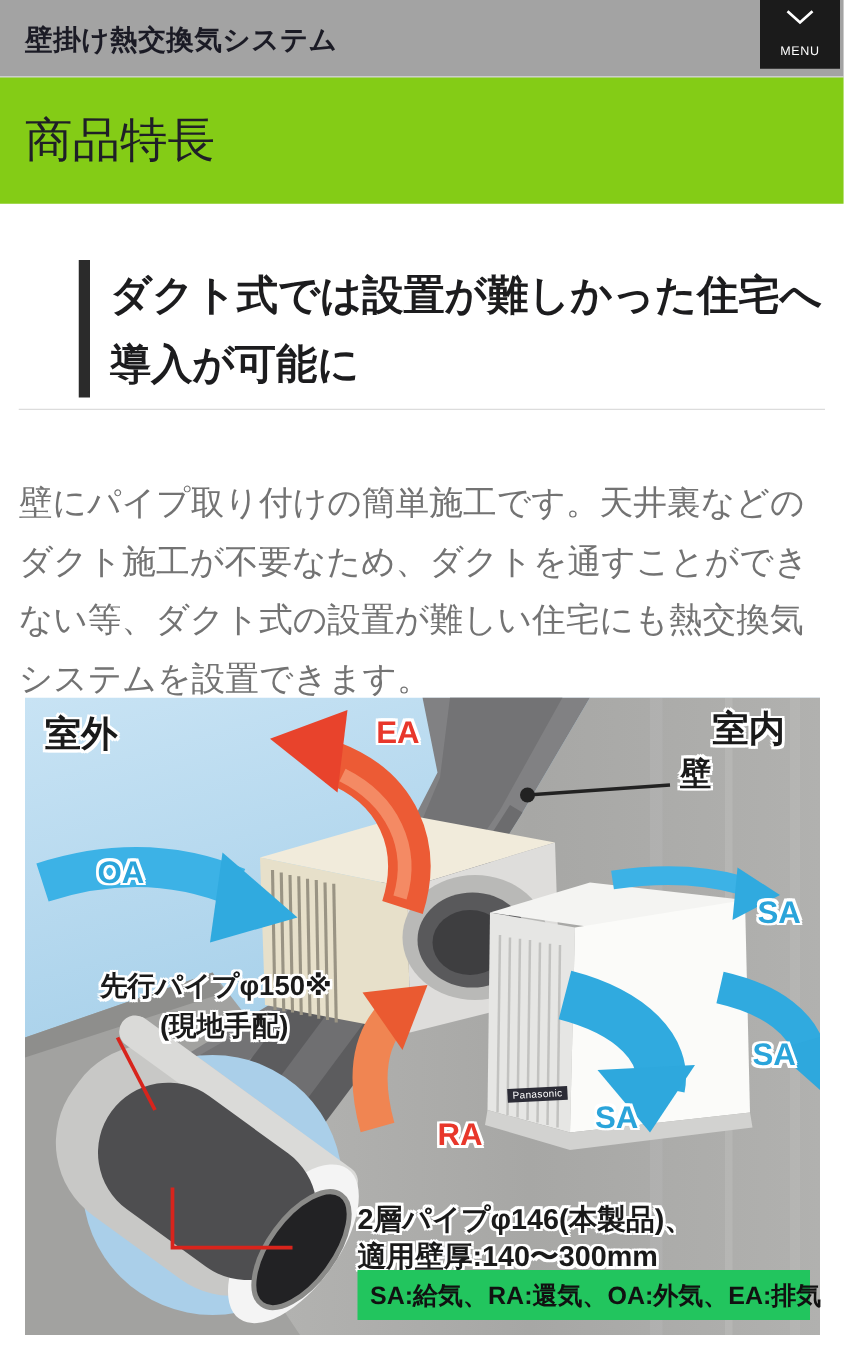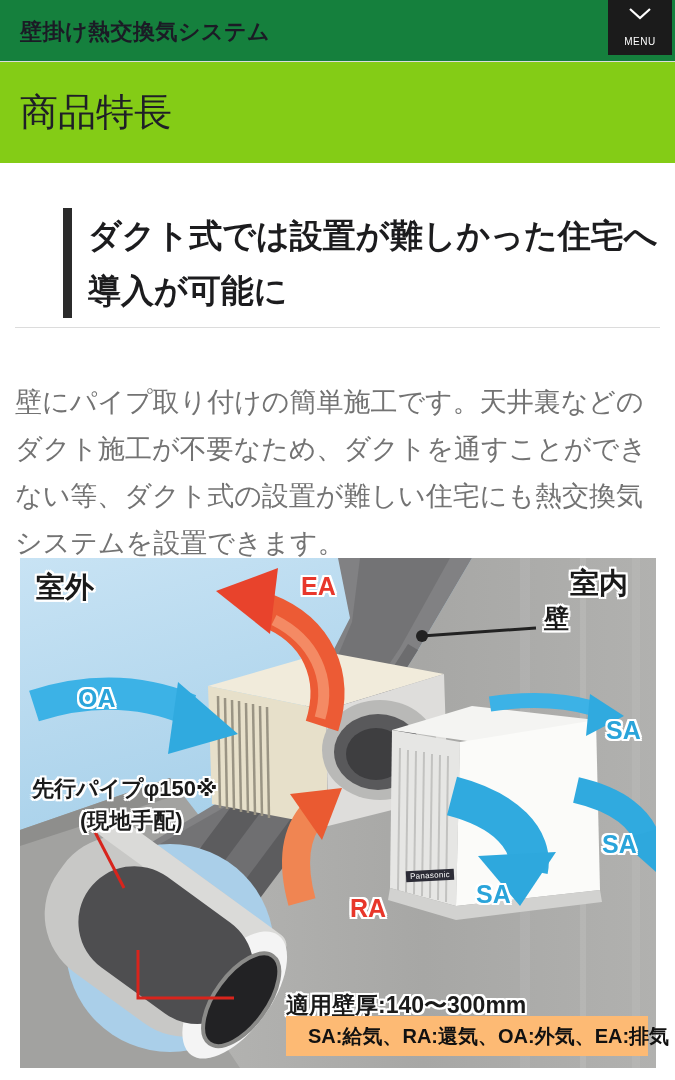--- a/index.html
+++ b/index.html
@@ -2,21 +2,21 @@
 <html><head>
 <meta charset="utf-8">
 <style>
   html,body{margin:0;padding:0;}
   body{
     width:675px;height:1080px;position:relative;overflow:hidden;
     background:#ffffff;font-family:"Liberation Sans","DejaVu Sans",sans-serif;
     -webkit-font-smoothing:antialiased;
   }
   
-  .header{position:absolute;top:0;left:0;width:675px;height:61px;background:#15803d;border-bottom:1px solid #dcdcde;}
+  .header{position:absolute;top:0;left:0;width:675px;height:61px;background:#a3a3a3;border-bottom:1px solid #dcdcde;}
   .header-title{position:absolute;left:20px;top:17px;font-size:22px;font-weight:bold;color:#1b1b25;letter-spacing:.5px;}
   .menu-btn{position:absolute;top:0;right:3px;width:64px;height:55px;background:#1b1b1b;color:#fff;
     display:flex;flex-direction:column;align-items:center;justify-content:center;cursor:pointer;border:none;}
   .menu-btn svg{display:block;}
   .menu-label{font-size:10px;color:#fff;margin-top:16px;letter-spacing:.5px;}
   
   .title-band{position:absolute;top:62px;left:0;width:675px;height:101px;background:#84cc16;display:flex;align-items:center;}
   .page-title{font-size:38px;color:#1f1f27;margin-left:20px;font-weight:500;}
   
   .heading-row{position:absolute;top:208px;left:15px;width:648px;display:flex;padding-left:48px;}
@@ -28,25 +28,25 @@
   
   .figure{position:absolute;top:558px;left:20px;width:636px;height:606px;}
   .figure svg{position:absolute;top:0;left:0;}
   .lbl{position:absolute;font-weight:bold;color:#1a1a1a;white-space:nowrap;
     text-shadow:-2px -2px 0 #fff,2px -2px 0 #fff,-2px 2px 0 #fff,2px 2px 0 #fff,0 -2px 0 #fff,0 2px 0 #fff,-2px 0 0 #fff,2px 0 0 #fff;}
   .lbl.blue{color:#2aa4da;}
   .lbl.red{color:#e8372b;}
   .lbl-room{font-size:29px;}
   .lbl-flow{font-size:25px;}
   .lbl-wall{font-size:25px;}
-  .lbl-pipe{font-size:22px;}
+  .lbl-pipe{font-size:22px;margin-left:48px;}
   .lbl-prod{font-size:23px;}
   .lbl-note{font-size:16px;font-weight:bold;}
-  .legend-box{position:absolute;left:266px;top:458px;width:362px;height:40px;background:#fdba74;
-    display:flex;align-items:center;box-sizing:border-box;padding-left:22px;}
+  .legend-box{position:absolute;left:266px;top:458px;width:362px;height:40px;background:#22c55e;
+    display:flex;align-items:center;box-sizing:border-box;padding-left:10px;}
   .legend-text{font-size:20px;font-weight:bold;color:#111;white-space:nowrap;}
   .brand{position:absolute;left:386px;top:312px;background:#2c2c36;color:#fff;font-size:8px;
     padding:1px 4px;letter-spacing:.3px;transform:rotate(-3deg);}
 </style>
 </head>
 <body>
 
 <div class="header">
   <div class="header-title">壁掛け熱交換気システム</div>
   <button class="menu-btn">
@@ -190,18 +190,19 @@
   <span class="lbl lbl-room" style="left:550px;top:6px;">室内</span>
   <span class="lbl lbl-wall" style="left:524px;top:44px;">壁</span>
   <span class="lbl lbl-flow red" style="left:240px;top:14px;padding-left:41px;">EA</span>
   <span class="lbl lbl-flow blue" style="left:58px;top:126px;">OA</span>
   <span class="lbl lbl-flow blue" style="left:586px;top:158px;">SA</span>
   <span class="lbl lbl-flow blue" style="left:582px;top:272px;">SA</span>
   <span class="lbl lbl-flow blue" style="left:456px;top:322px;">SA</span>
   <span class="lbl lbl-flow red" style="left:330px;top:336px;">RA</span>
   <span class="lbl lbl-pipe" style="left:12px;top:216px;">先行パイプφ150※</span>
   <span class="lbl lbl-pipe" style="left:12px;top:248px;padding-left:48px;">(現地手配)</span>
+  <span class="lbl lbl-prod" style="left:266px;top:402px;">2層パイプφ146(本製品)、</span>
   <span class="lbl lbl-prod" style="left:266px;top:432px;">適用壁厚:140〜300mm</span>
   <span class="brand">Panasonic</span>
   <div class="legend-box">
     <span class="legend-text">SA:給気、RA:還気、OA:外気、EA:排気</span>
   </div>
 </div>
 
 </body></html>

